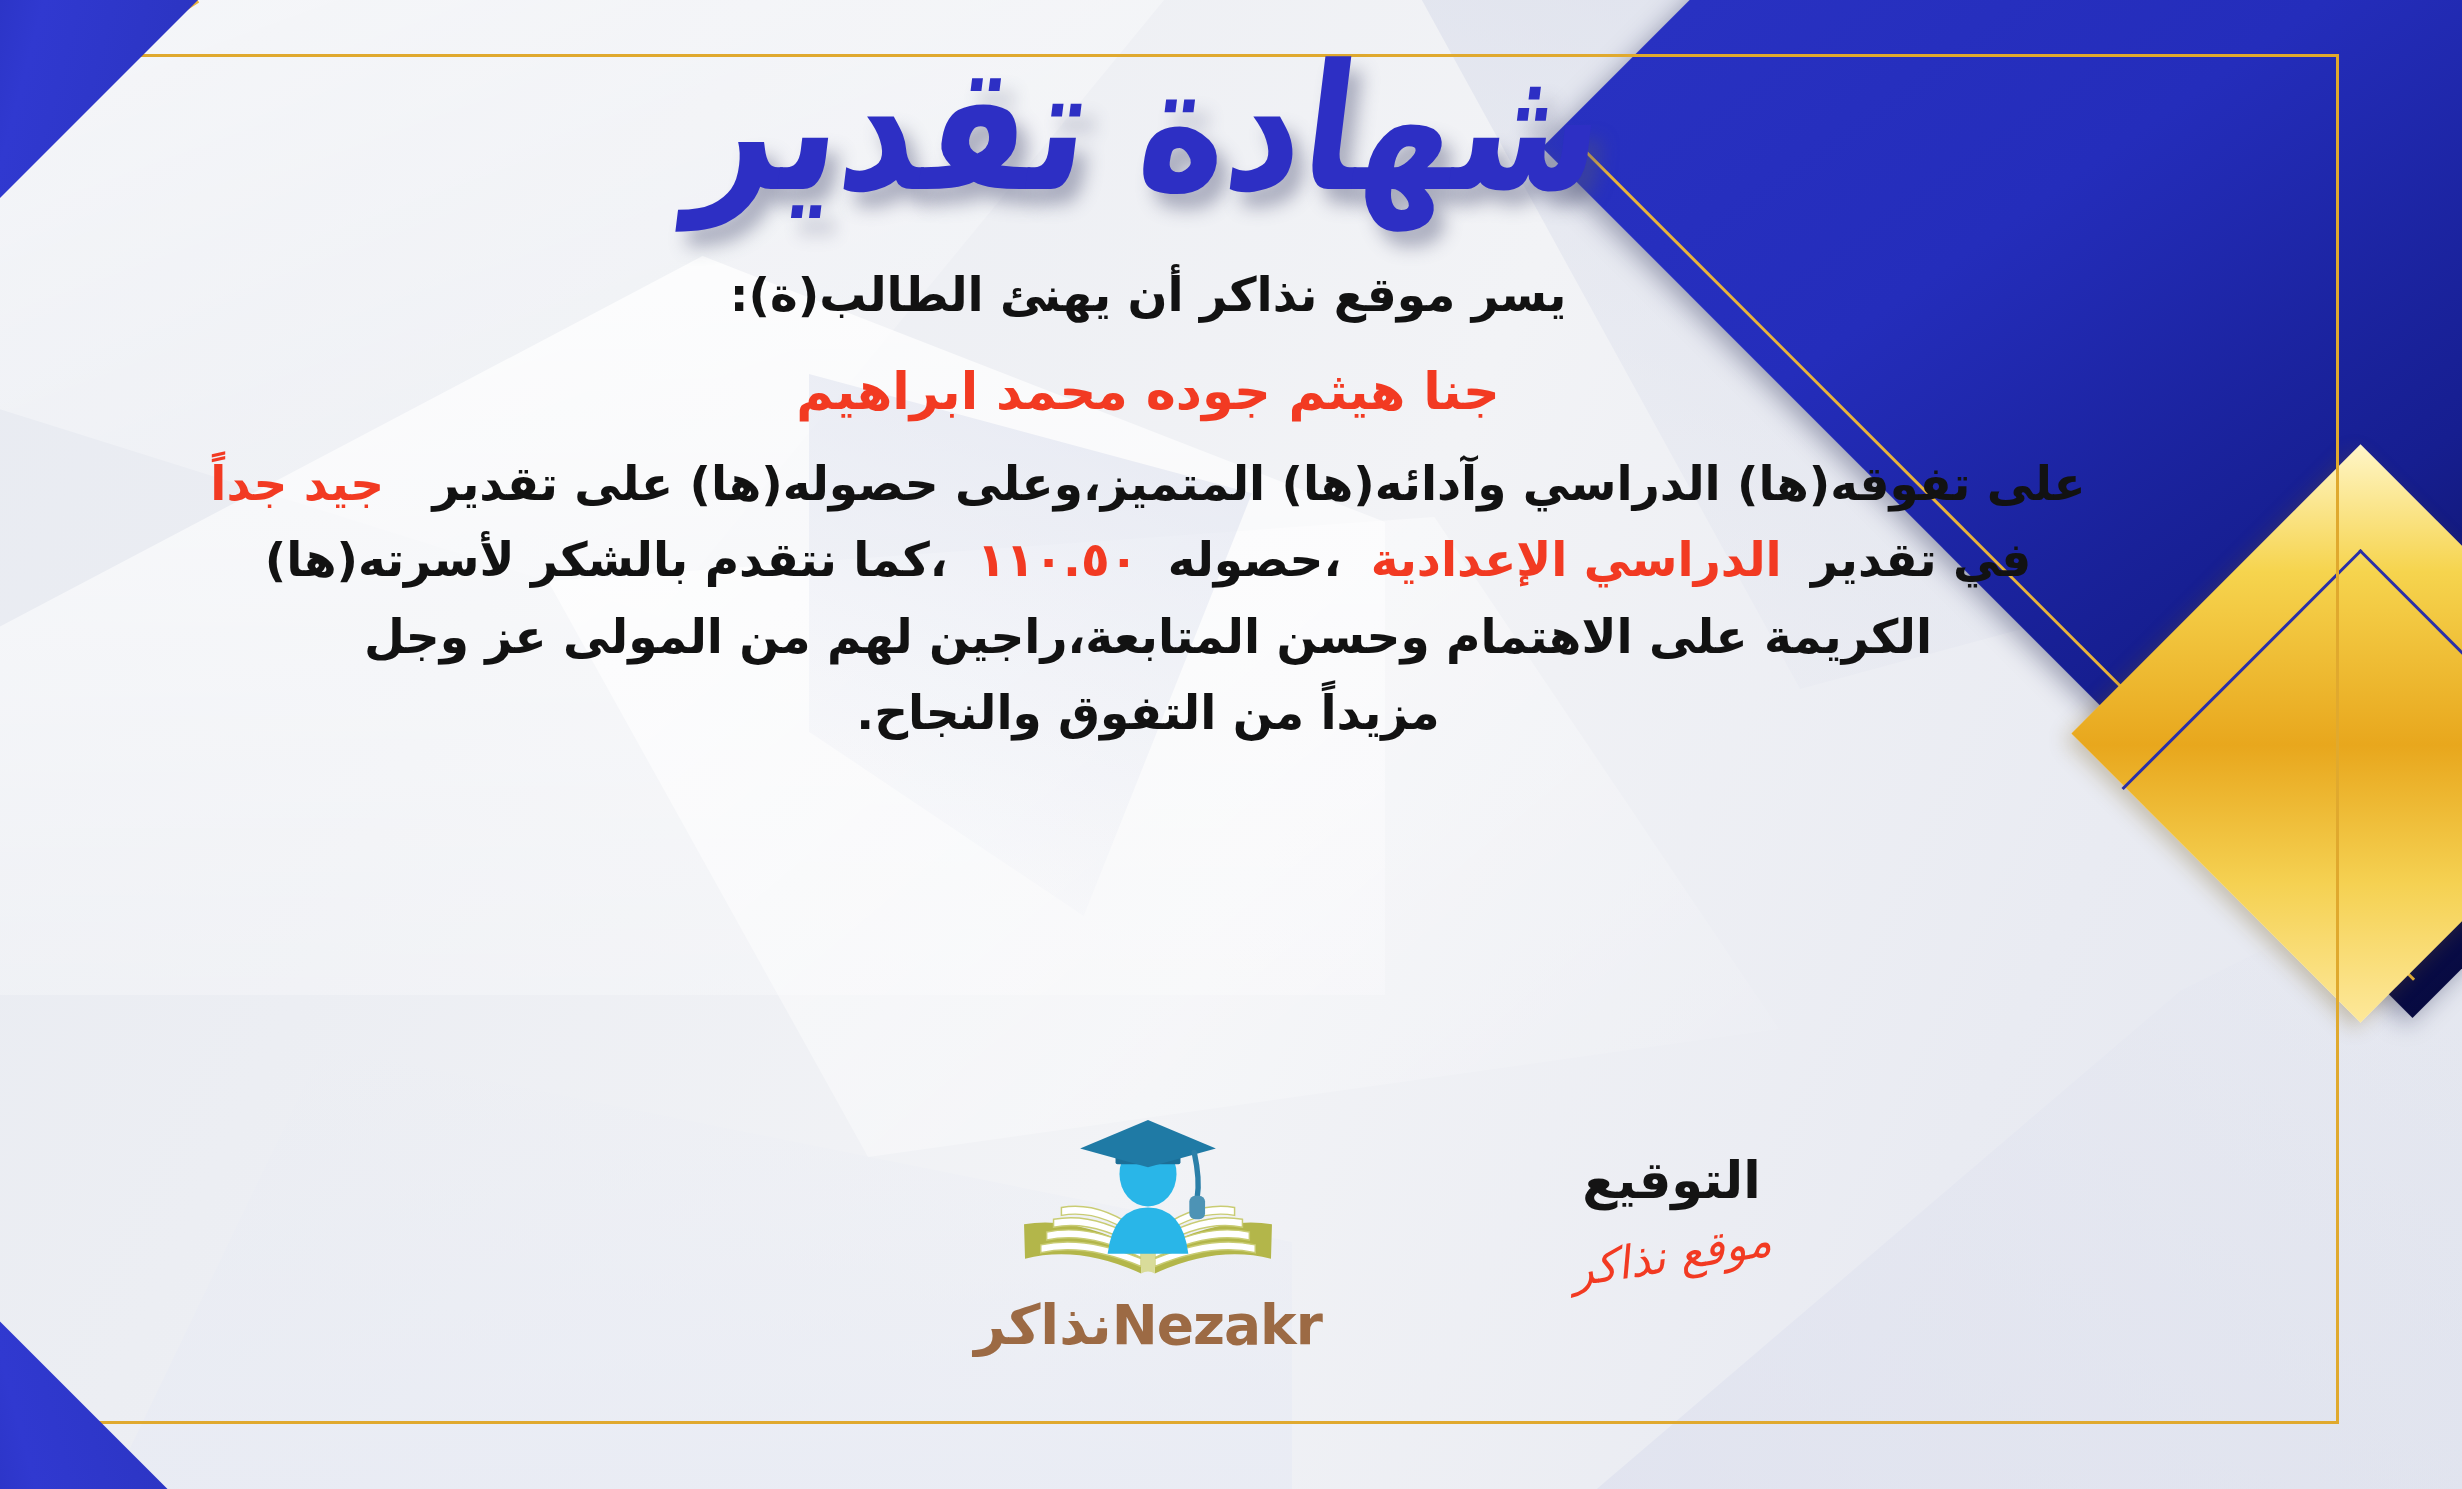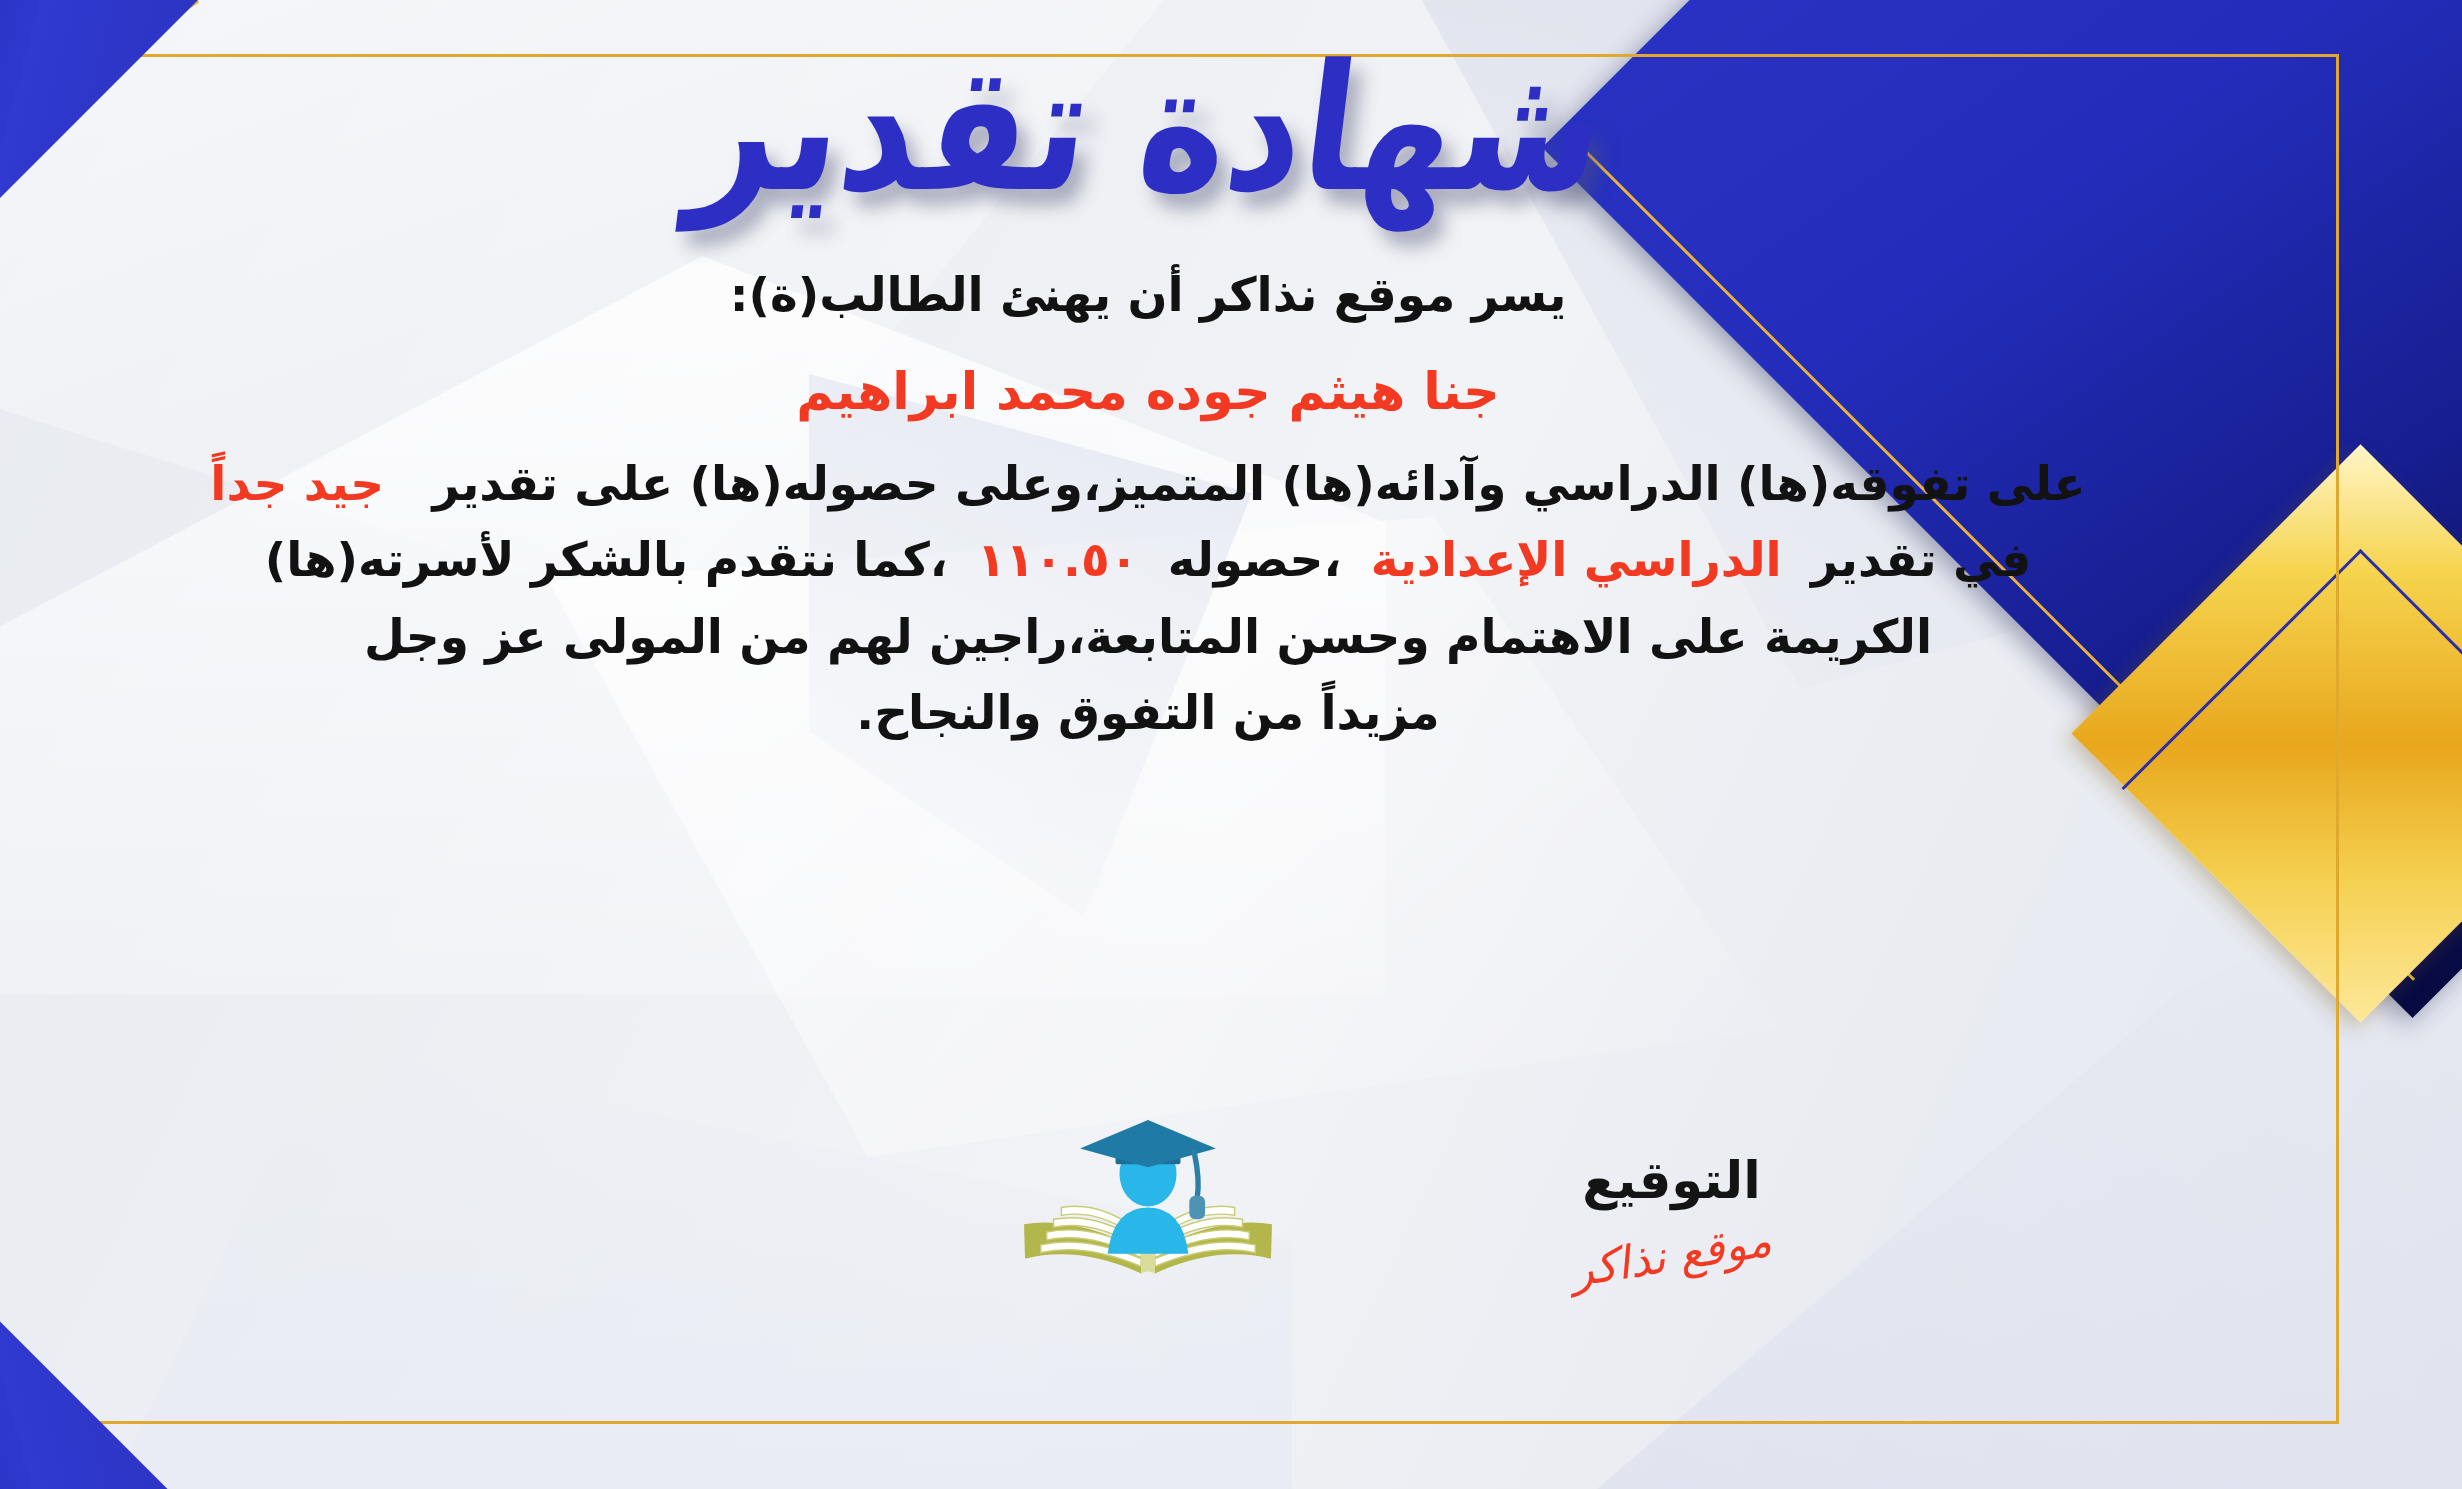--- a/index.html
+++ b/index.html
@@ -284,16 +284,19 @@
 
         <ellipse cx="310" cy="128" rx="58" ry="66" fill="#29b6e8"></ellipse>
 
         <rect x="244" y="74" width="132" height="34" rx="4" fill="#1c6e96"></rect>
 
         <path d="M310 18 L448 76 L310 114 L172 76 Z" fill="#1f7aa5"></path>
 
         <path d="M404 84 Q416 140 410 176" stroke="#2b7fa8" stroke-width="11" fill="none" stroke-linecap="round"></path>
         <rect x="394" y="172" width="32" height="48" rx="12" fill="#4d93b5"></rect>
       </svg>
+      <div class="logo-word">
+        <span>Nezakr</span><span>نذاكر</span>
+      </div>
     </div>
   </div>
 </div>
 
 
 </body></html>

